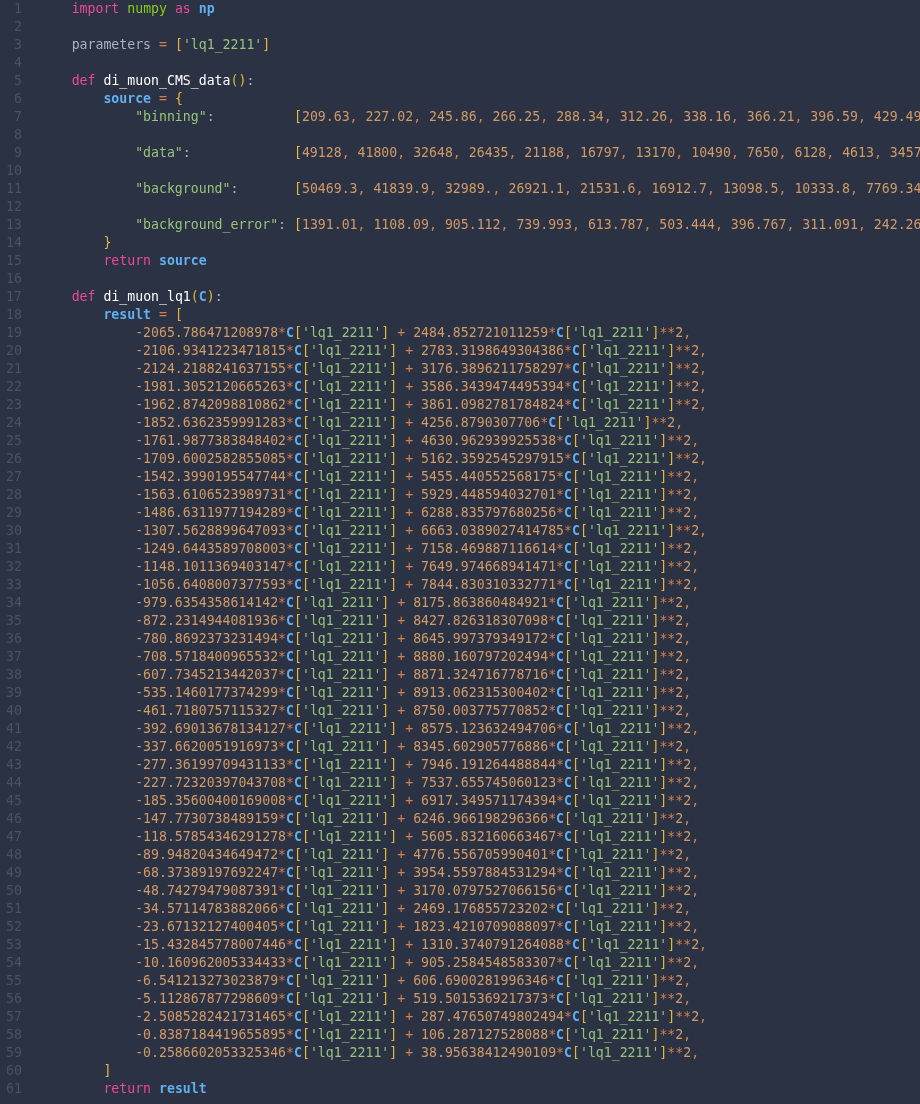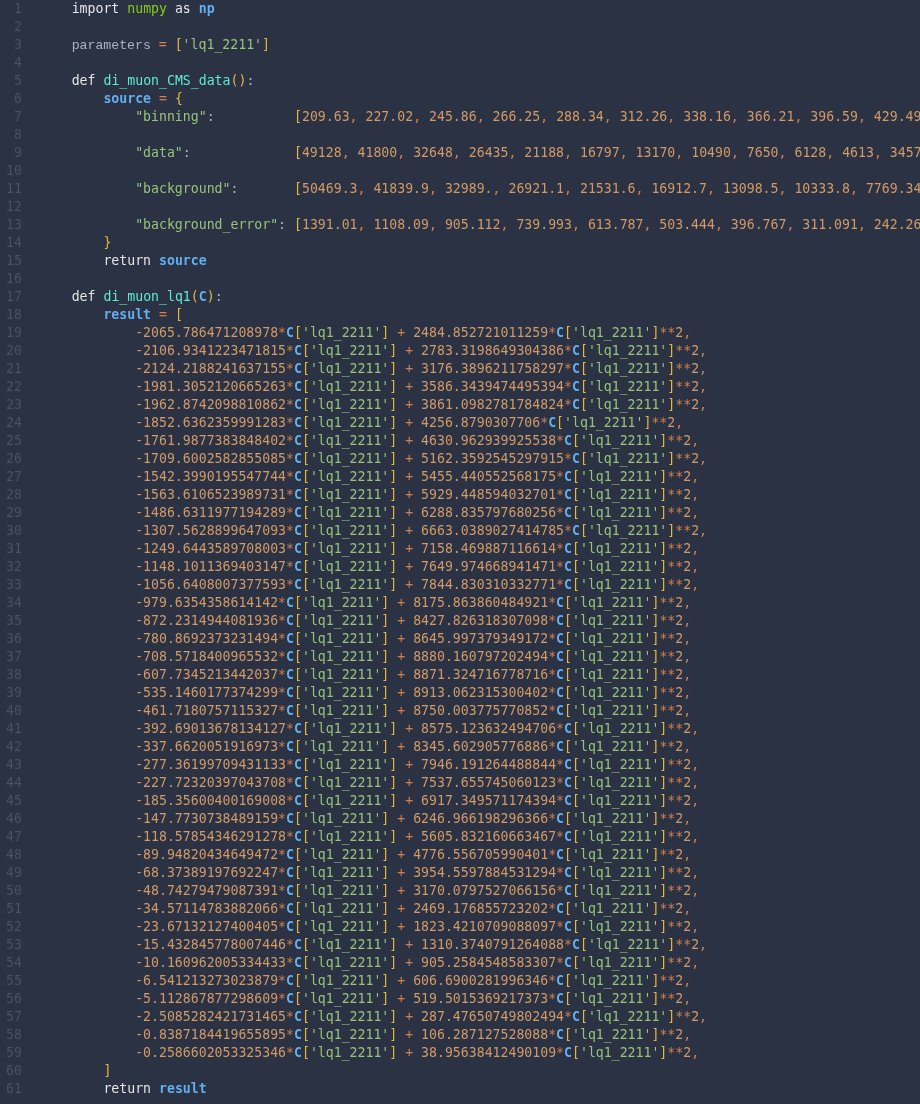--- a/index.html
+++ b/index.html
@@ -1,25 +1,25 @@
 <!DOCTYPE html>
 <html><head>
 <meta charset="utf-8">
 <style>
   html,body{margin:0;padding:0;background:#2b3244;color:#abb2bf;font-family:Menlo,Consolas,"DejaVu Sans Mono",monospace;font-size:13.2px;line-height:18px;}
   .editor{display:flex;min-height:1104px;width:920px;overflow:hidden;white-space:pre;}
   .gutter{background:#2b3244;color:#495162;text-align:right;padding:0 10px 0 6px;user-select:none;}
   .gutter div{height:18px;}
   .code{padding:0 8px;}
   .code .line{height:18px;}
-  .tok-kw{color:#e5e5e5;}      
+  .tok-kw{color:#ec4899;}      
   .tok-mod{color:#84cc16;}     
   .tok-alias{color:#61afef;font-weight:600;}
-  .tok-name{color:#abb2bf;font-family:Liberation Mono, monospace;}
-  .tok-func{color:#5eead4;}
+  .tok-name{color:#abb2bf;}
+  .tok-func{color:#ffffff;}
   .tok-op{color:#d4814f;}      
   .tok-punc{color:#e3b93d;}    
   .tok-str{color:#98c379;}
   .tok-num{color:#d19a66;}
 </style>
 </head>
 <body>
 
 <div class="editor">
   <div class="gutter" id="gutter"><div>1</div><div>2</div><div>3</div><div>4</div><div>5</div><div>6</div><div>7</div><div>8</div><div>9</div><div>10</div><div>11</div><div>12</div><div>13</div><div>14</div><div>15</div><div>16</div><div>17</div><div>18</div><div>19</div><div>20</div><div>21</div><div>22</div><div>23</div><div>24</div><div>25</div><div>26</div><div>27</div><div>28</div><div>29</div><div>30</div><div>31</div><div>32</div><div>33</div><div>34</div><div>35</div><div>36</div><div>37</div><div>38</div><div>39</div><div>40</div><div>41</div><div>42</div><div>43</div><div>44</div><div>45</div><div>46</div><div>47</div><div>48</div><div>49</div><div>50</div><div>51</div><div>52</div><div>53</div><div>54</div><div>55</div><div>56</div><div>57</div><div>58</div><div>59</div><div>60</div><div>61</div></div>

